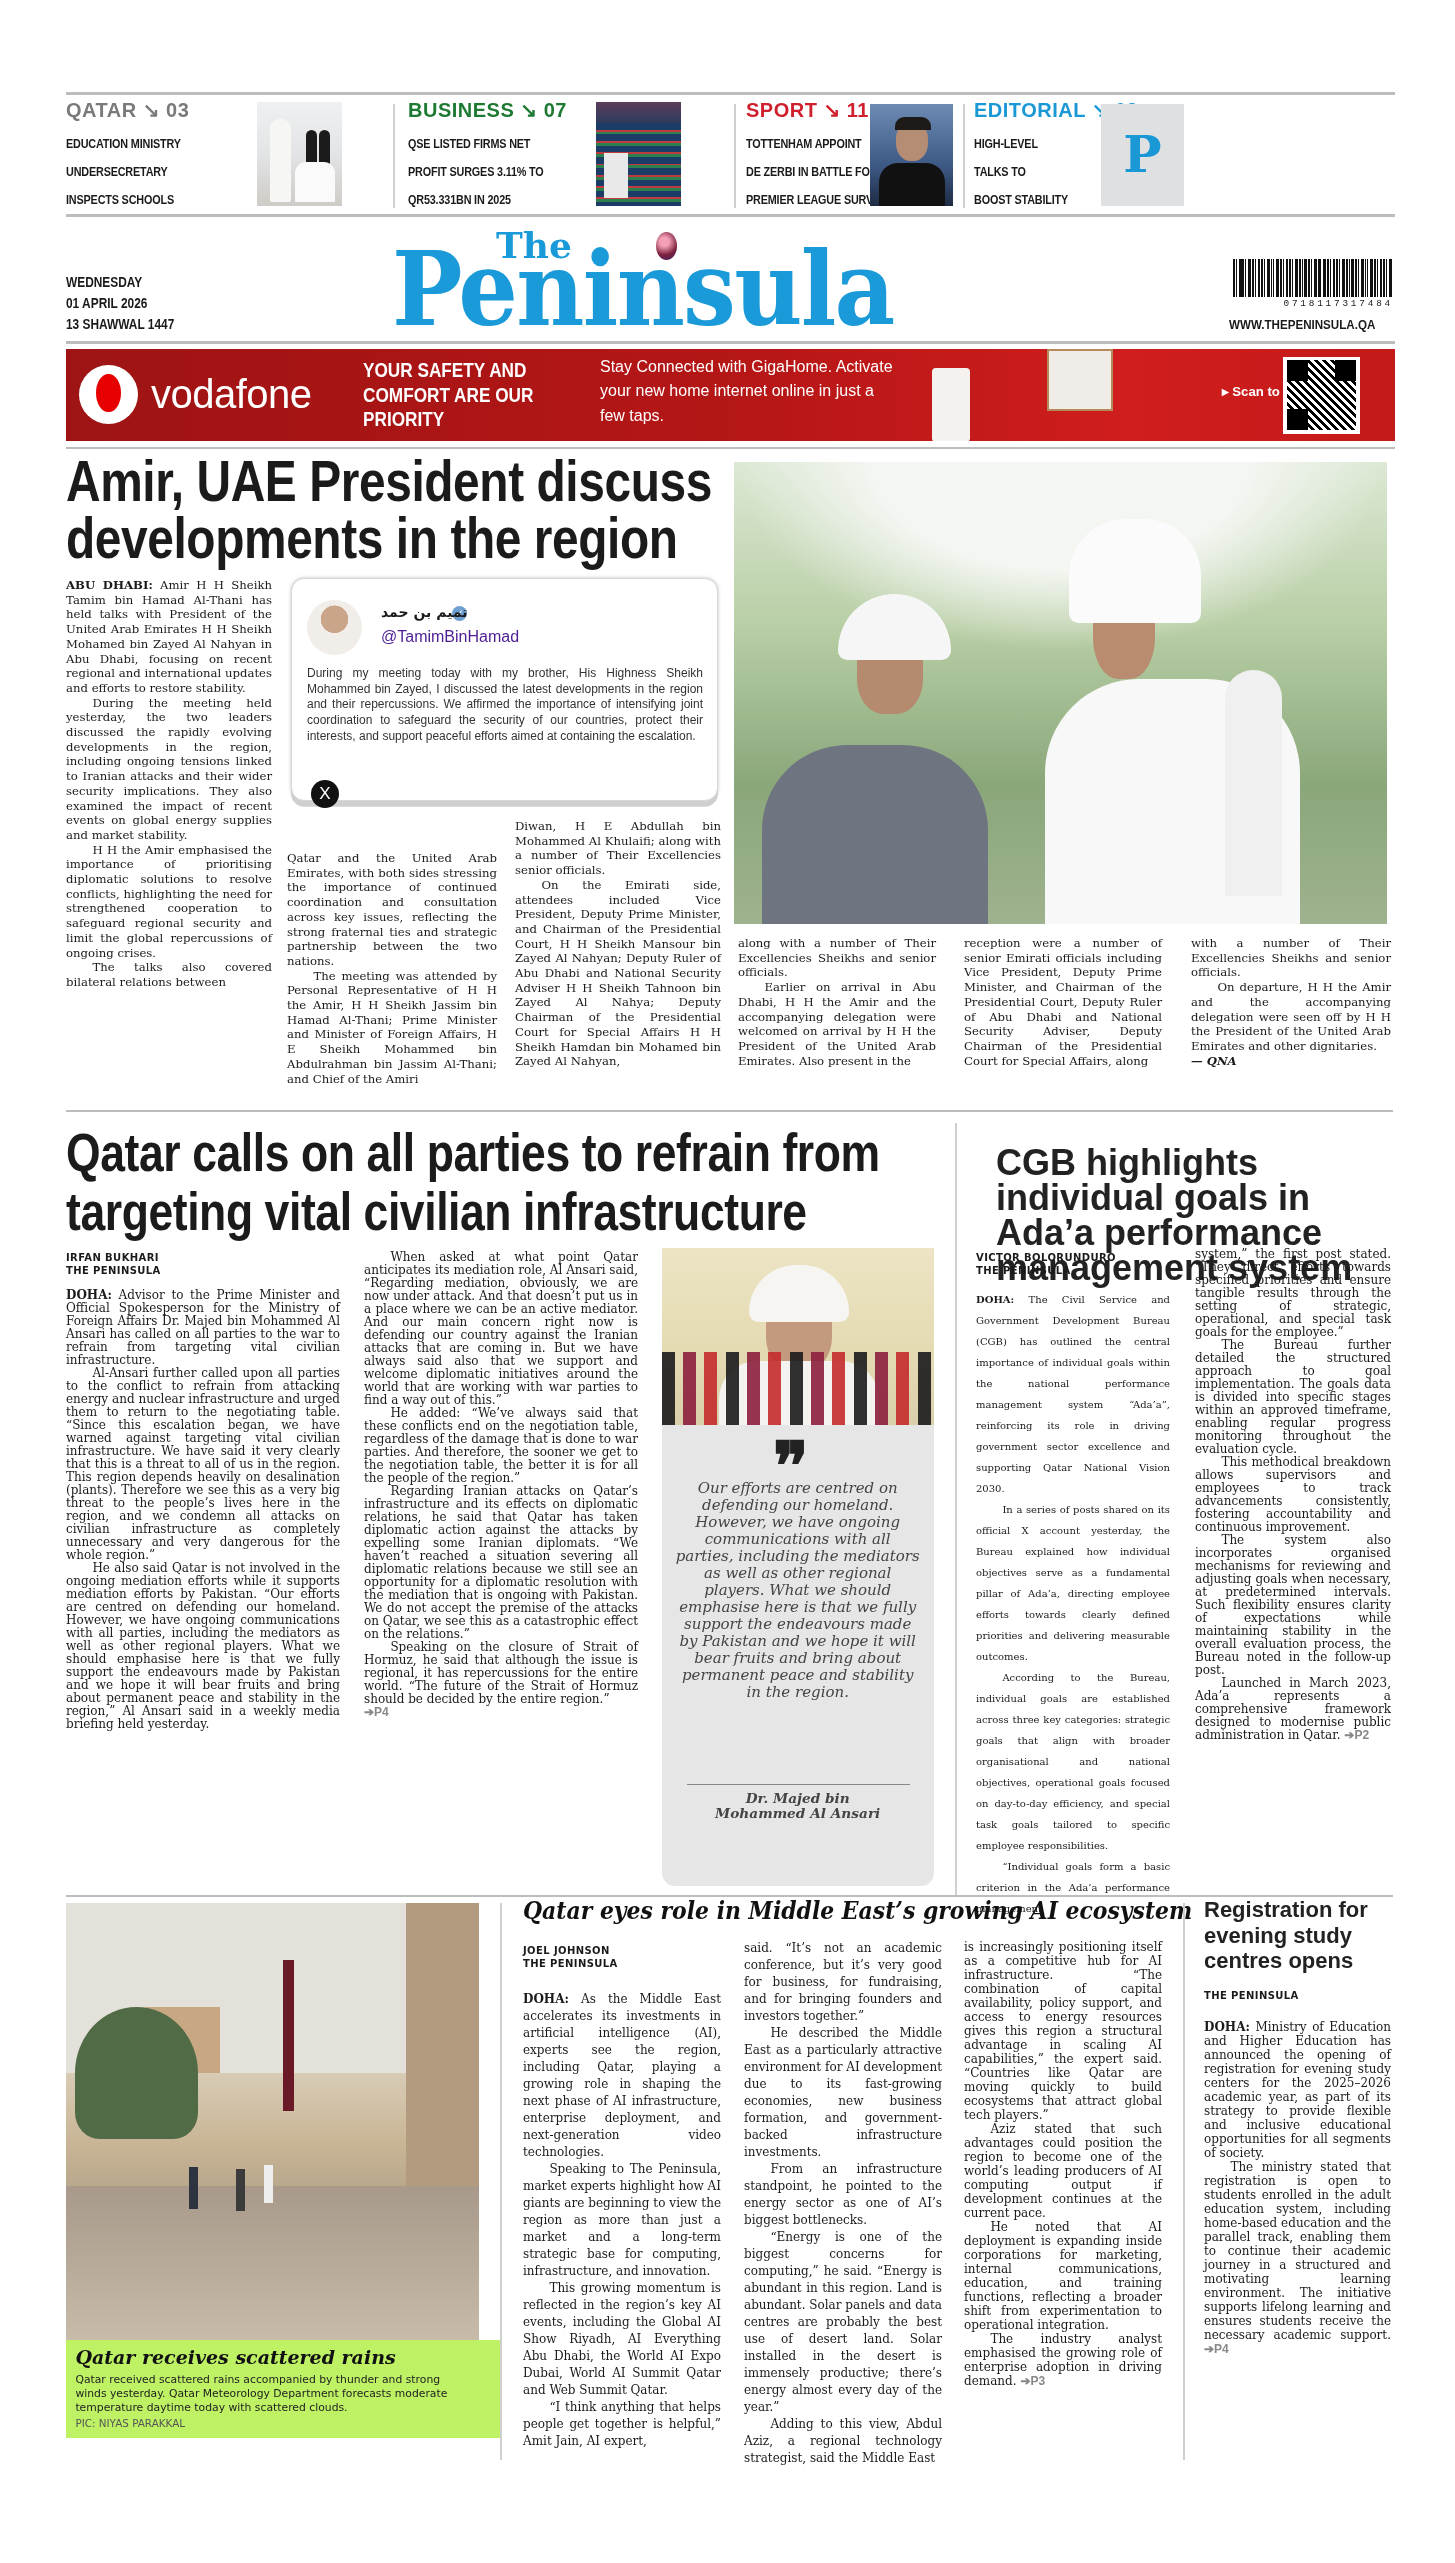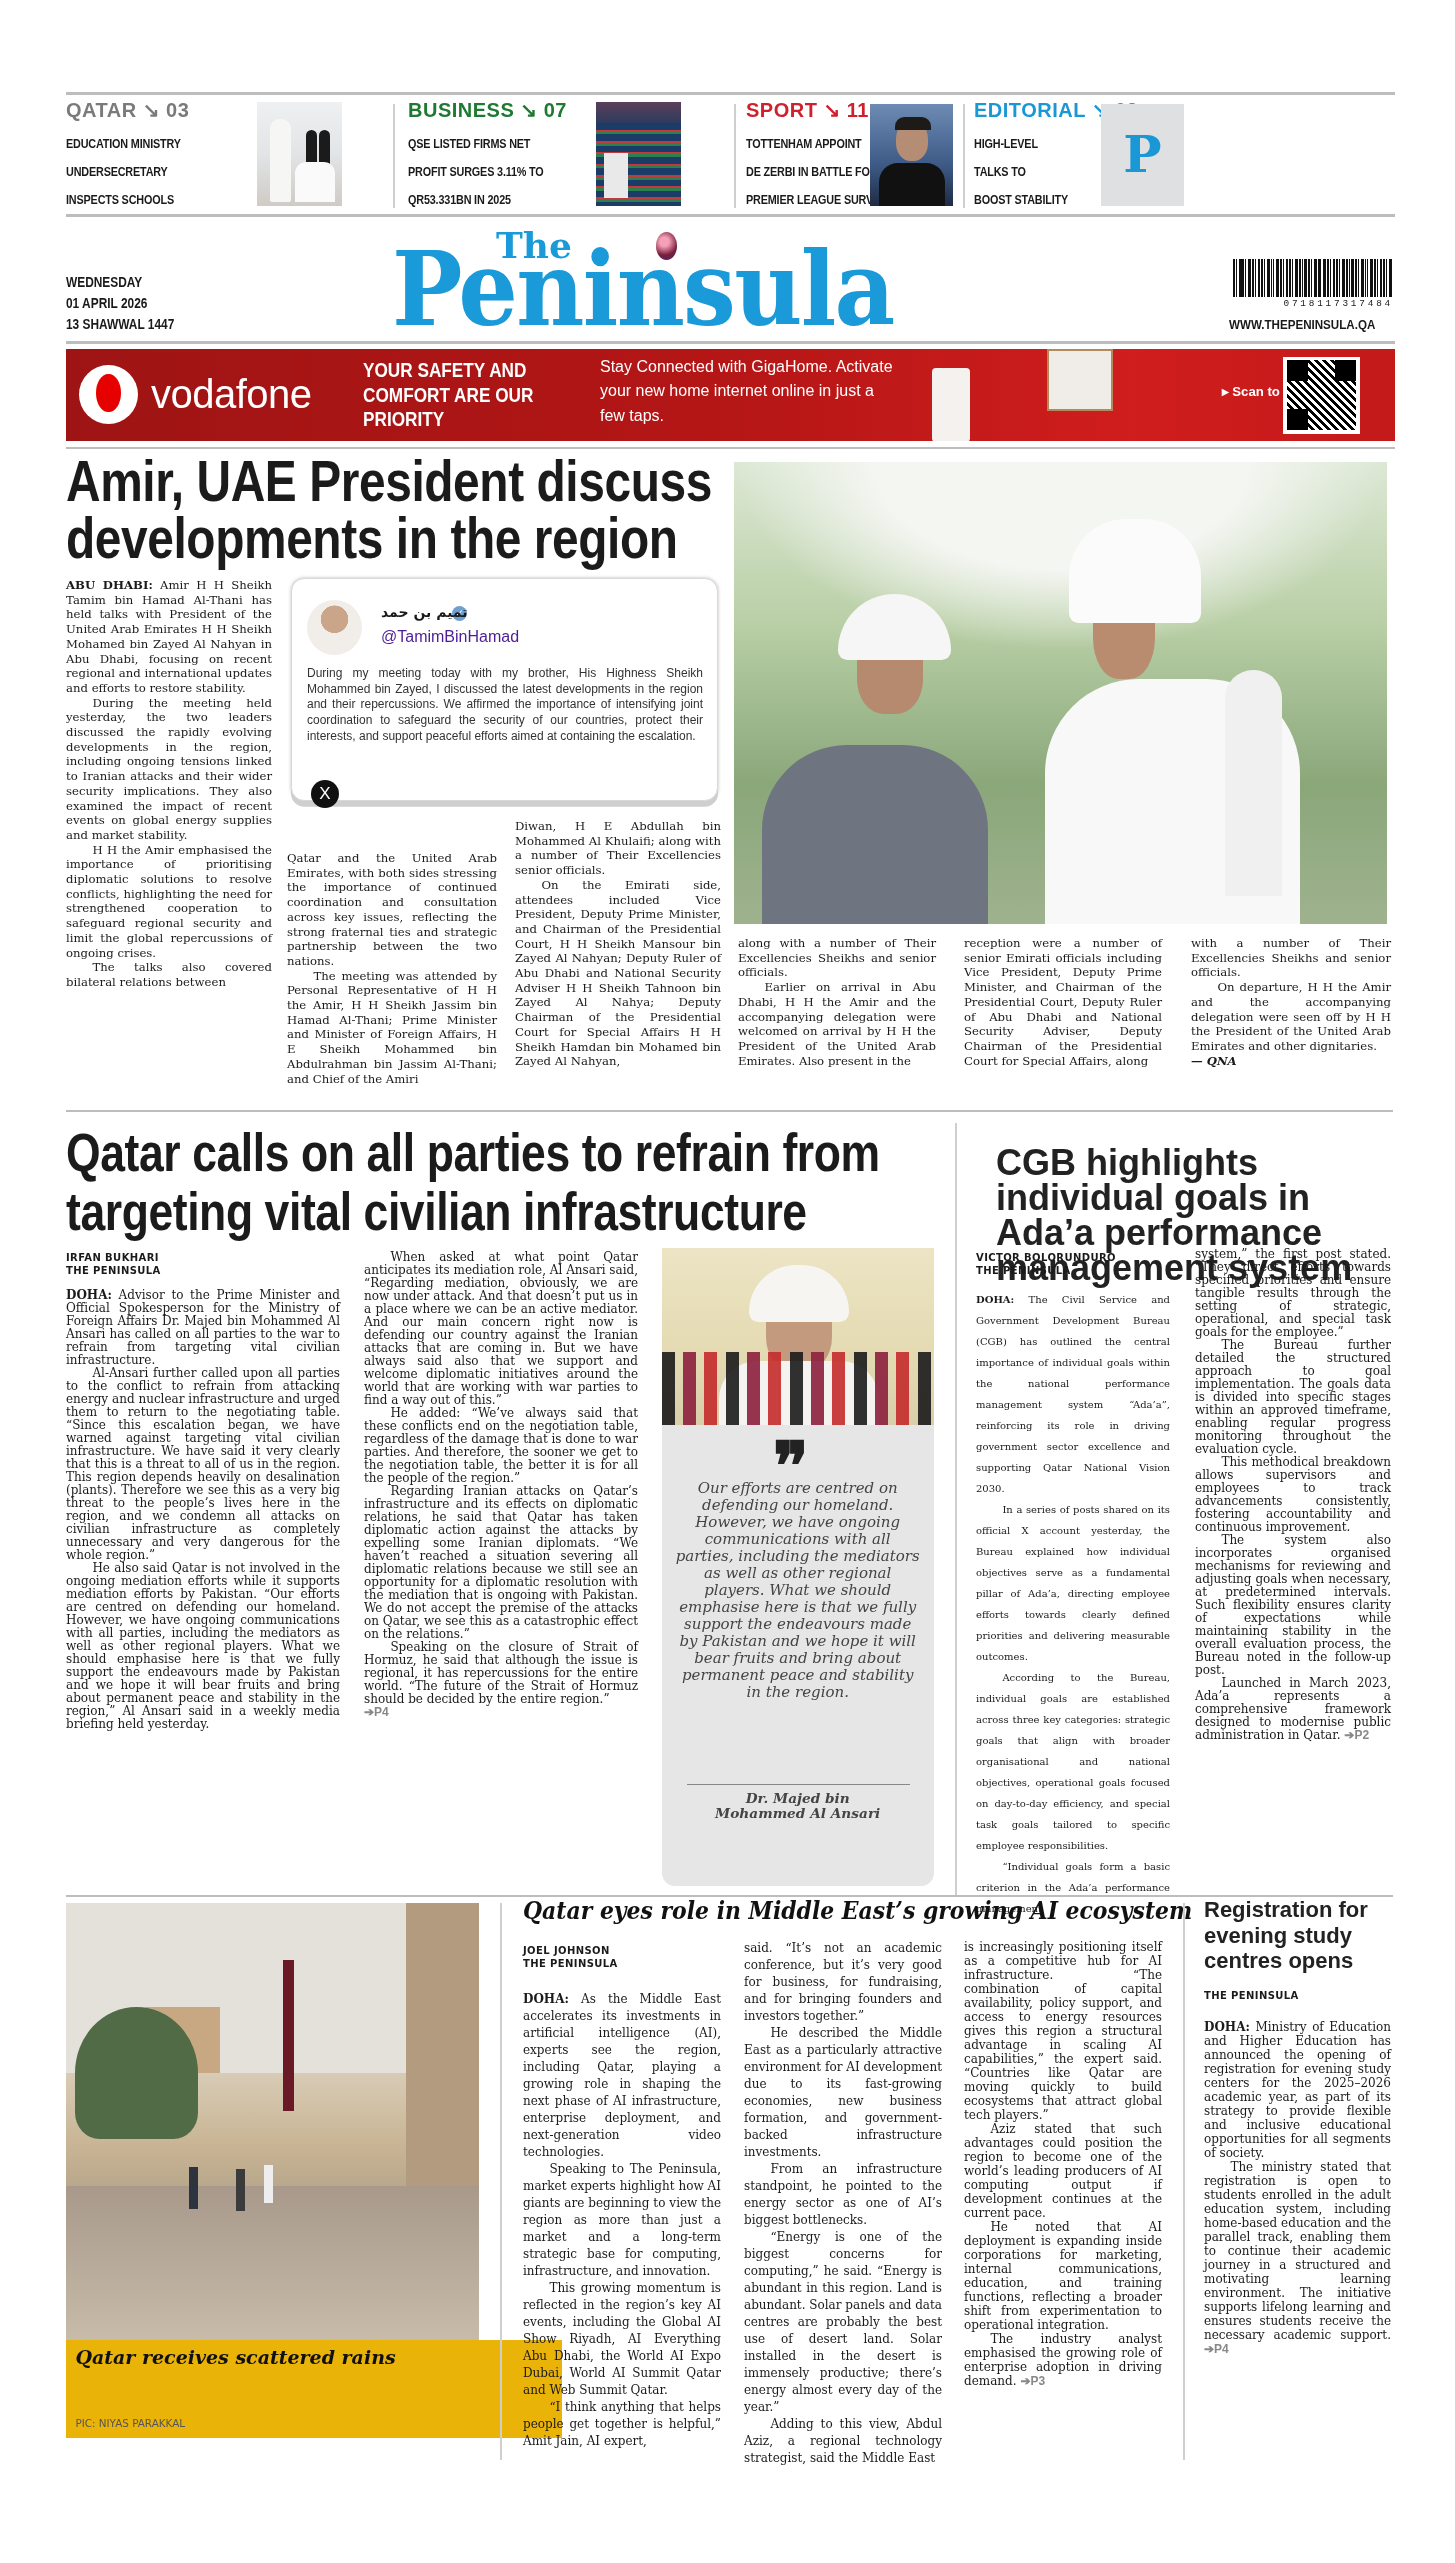--- a/index.html
+++ b/index.html
@@ -53,21 +53,21 @@
 .x-badge{position:absolute;left:311px;top:780px;width:28px;height:28px;border-radius:50%;background:#111;color:#fff;font-family:"Liberation Sans",sans-serif;font-size:17px;text-align:center;line-height:28px}
 
 .photo-main{position:absolute;left:734px;top:462px;width:653px;height:462px;overflow:hidden;background:linear-gradient(180deg,#dce8d4 0%,#b9cfa6 35%,#8aa77a 70%,#9fb28e 100%)}
 .photo-ansari{position:absolute;left:662px;top:1248px;width:272px;height:179px;overflow:hidden;background:linear-gradient(180deg,#ece4c4 0%,#e4dab2 60%,#d8ceaa 100%)}
 .quote-box{position:absolute;left:662px;top:1425px;width:272px;height:461px;background:#e6e6e6;border-radius:0 0 13.2px 13.2px}
 .quote-mark{position:absolute;left:111px;top:13.2px;font-family:"Liberation Sans",sans-serif;font-weight:900;font-size:66px;line-height:57px;color:#222}
 .quote-text{position:absolute;left:13.2px;top:55px;width:245px;text-align:center;font-style:italic;font-size:15px;line-height:17px;color:#444}
 .quote-rule{position:absolute;left:24.5px;top:359px;width:223px;height:0.9px;background:#888}
 .quote-by{position:absolute;left:13.2px;top:366px;width:245px;text-align:center;font-style:italic;font-weight:700;font-size:13.7px;line-height:15px;color:#444}
 .photo-rain{position:absolute;left:66px;top:1903px;width:413px;height:438px;overflow:hidden;background:linear-gradient(180deg,#e3e0d9 0%,#e0d8c8 30%,#c9b595 55%,#a99a84 75%,#b7ad9d 100%)}
-.caption-box{position:absolute;left:66px;top:2340px;width:496px;height:98px;background:#eab308}
+.caption-box{position:absolute;left:66px;top:2340px;width:434px;height:98px;background:#bef264}
 .caption-title{position:absolute;left:9.4px;top:5.7px;font-family:"DejaVu Serif",serif;font-style:italic;font-weight:700;font-size:19px;color:#111}
 .caption-text{position:absolute;left:9.4px;top:33px;width:396px;font-family:"DejaVu Sans",sans-serif;font-size:10.8px;line-height:14px;color:#222}
 .caption-credit{position:absolute;left:9.4px;top:77px;font-family:"DejaVu Sans",sans-serif;font-size:10.4px;color:#555}
 .italic-head{position:absolute;font-family:"DejaVu Serif",serif;font-style:italic;font-weight:700;font-size:23.6px;color:#111;white-space:nowrap;transform:scaleX(0.93);transform-origin:left}
 </style>
 </head>
 <body>
 
 <div class="rule" style="left:66px;top:92px;width:1329px;"></div>
 
@@ -299,20 +299,21 @@
   <div style="position:absolute;left:9.4px;top:104px;width:123px;height:132px;background:#516b47;border-radius:50% 50% 20% 20%;"></div>
   <div style="position:absolute;left:340px;top:0;width:74px;height:302px;background:#b29b7e;"></div>
   <div style="position:absolute;left:217px;top:57px;width:11.3px;height:151px;background:#6a1a26;"></div>
   <div style="position:absolute;left:0;top:283px;width:413px;height:155px;background:linear-gradient(180deg,#a8998a,#c8bba9);"></div>
   <div style="position:absolute;left:123px;top:264px;width:9.4px;height:42px;background:#2e3340;"></div>
   <div style="position:absolute;left:170px;top:266px;width:9.4px;height:42px;background:#3b3b3b;"></div>
   <div style="position:absolute;left:198px;top:262px;width:8.5px;height:38px;background:#eee;"></div>
 </div>
 <div class="caption-box">
   <div class="caption-title">Qatar receives scattered rains</div>
+  <div class="caption-text">Qatar received scattered rains accompanied by thunder and strong winds yesterday. Qatar Meteorology Department forecasts moderate temperature daytime today with scattered clouds.</div>
   <div class="caption-credit">PIC: NIYAS PARAKKAL</div>
 </div>
 
 <div class="vrule" style="left:500px;top:1903px;height:557px;"></div>
 
 <div class="italic-head" style="left:523px;top:1897px;">Qatar eyes role in Middle East’s growing AI ecosystem</div>
 
 <div class="byline" style="left:523px;top:1944px;">
   <div>JOEL JOHNSON</div>
   <div>THE PENINSULA</div>

